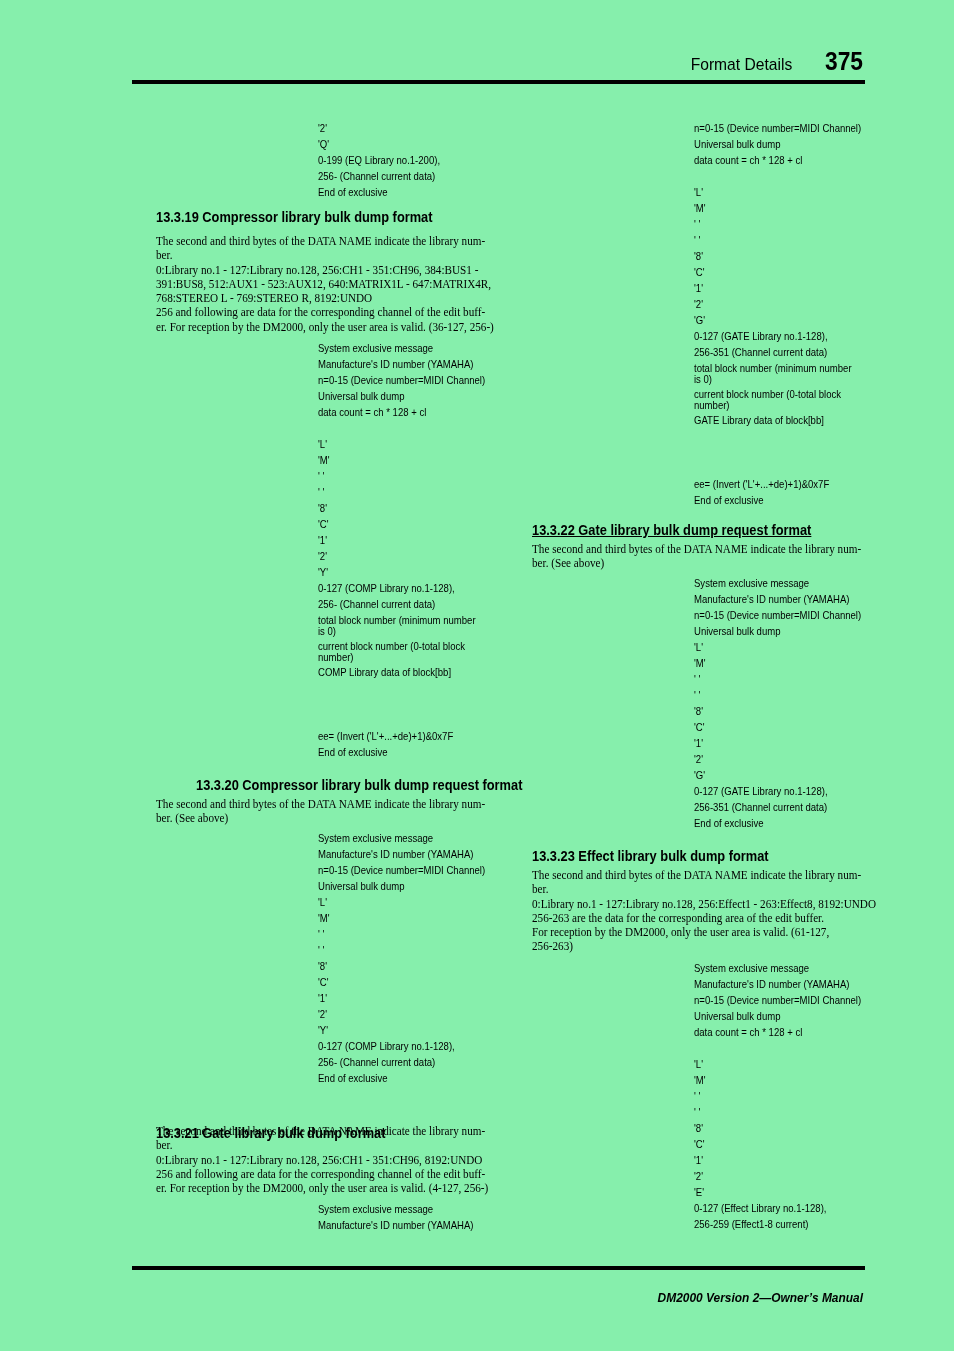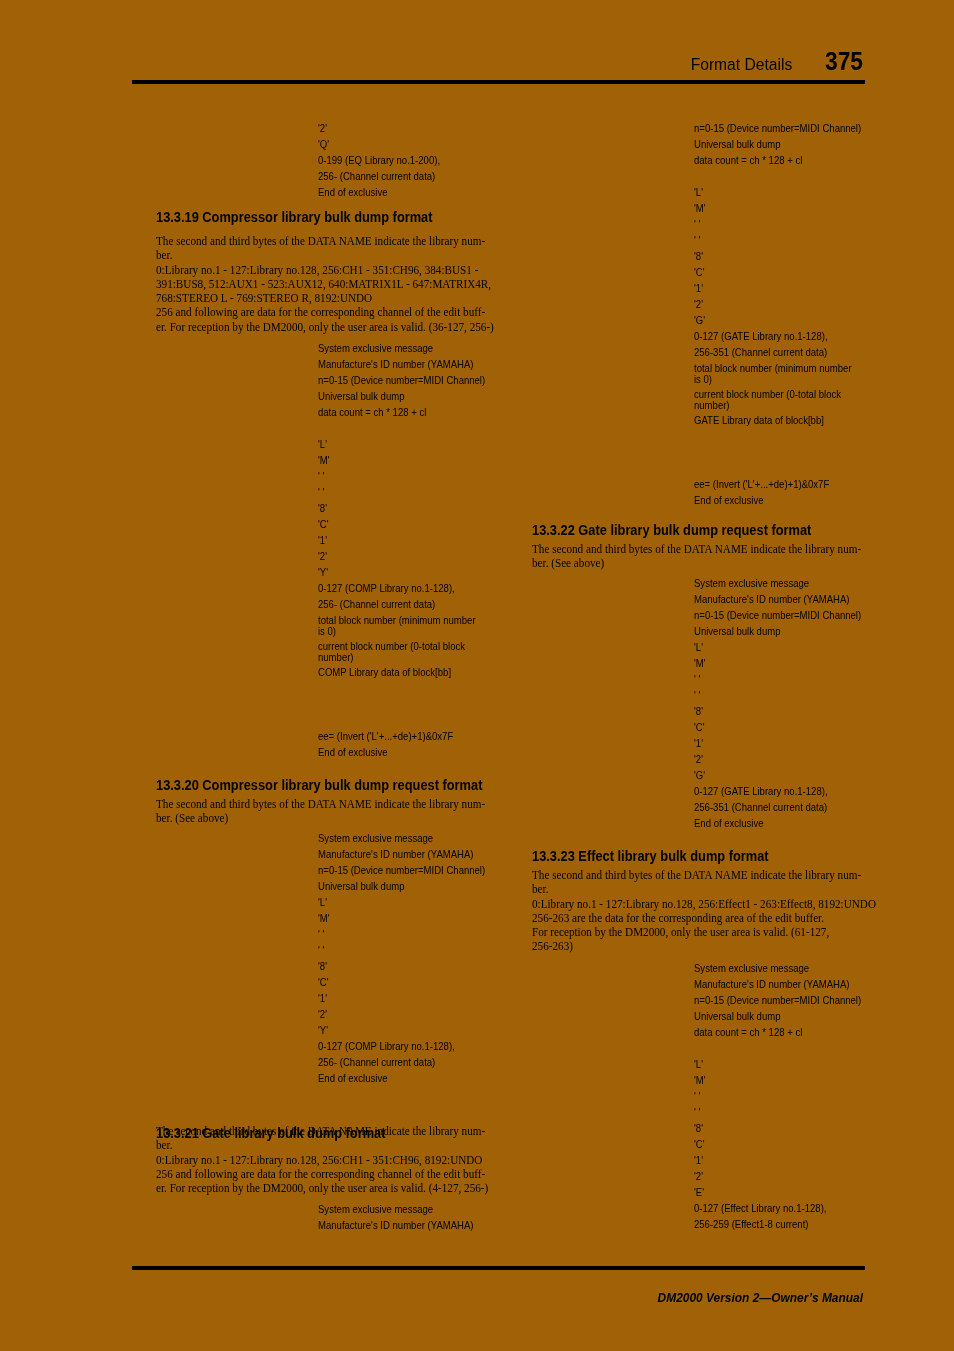--- a/index.html
+++ b/index.html
@@ -1,19 +1,19 @@
 <!DOCTYPE html>
 <html><head>
 <meta charset="utf-8">
 <title>Format Details 375</title>
 <style>
   html, body { margin:0; padding:0; background:#ffffff; }
   body { width:954px; height:1351px; position:relative; overflow:hidden;
          font-family:"Liberation Serif", serif; color:#000000; }
-  .page { position:absolute; left:0; top:0; width:954px; height:1351px; background:#a16207; }
+  .page { position:absolute; left:0; top:0; width:954px; height:1351px; background:#86efac; }
 
   
   .hdr { position:absolute; left:132px; top:50px; width:731px; text-align:right;
          white-space:nowrap; line-height:22px;
          transform:scaleX(0.911); transform-origin:100% 0; }
   .hdr-title { font-family:"Liberation Sans", sans-serif; font-size:17.15px; font-weight:400; }
   .hdr-num { font-family:"Liberation Sans", sans-serif; font-size:25px; font-weight:700;
              margin-left:36px; }
   .rule-top { position:absolute; left:132.4px; top:80px; width:732.6px; height:3.8px;
               background:#000; }
@@ -97,21 +97,21 @@
       </div>
       <div class="blk indblk ind2blk" style="top: 615px;">
         <div class="ind">total block number (minimum number is 0)</div>
         <div class="ind">current block number (0-total block number)</div>
         <div class="ind">COMP Library data of block[bb]</div>
       </div>
       <div class="blk indblk" style="top: 728px;">
         <div class="ind">ee= (Invert ('L'+...+de)+1)&amp;0x7F</div>
         <div class="ind">End of exclusive</div>
       </div>
-      <div class="blk headblk" style="top: 778px;">
+      <div class="blk headblk" style="top: 778px; margin-left: 40px;">
         <div class="sec">13.3.20 Compressor library bulk dump request format</div>
       </div>
       <div class="blk bodyblk" style="top: 797px;">
         <div class="body">The second and third bytes of the DATA NAME indicate the library num-</div>
         <div class="body">ber. (See above)</div>
       </div>
       <div class="blk indblk" style="top: 830px;">
         <div class="ind">System exclusive message</div>
         <div class="ind">Manufacture's ID number (YAMAHA)</div>
         <div class="ind">n=0-15 (Device number=MIDI Channel)</div>
@@ -165,21 +165,21 @@
       </div>
       <div class="blk indblk ind2blk" style="top: 363px;">
         <div class="ind">total block number (minimum number is 0)</div>
         <div class="ind">current block number (0-total block number)</div>
         <div class="ind">GATE Library data of block[bb]</div>
       </div>
       <div class="blk indblk" style="top: 476px;">
         <div class="ind">ee= (Invert ('L'+...+de)+1)&amp;0x7F</div>
         <div class="ind">End of exclusive</div>
       </div>
-      <div class="blk headblk" style="top: 523px;">
+      <div class="blk headblk" style="top: 523px; text-decoration: underline;">
         <div class="sec">13.3.22 Gate library bulk dump request format</div>
       </div>
       <div class="blk bodyblk" style="top: 542px;">
         <div class="body">The second and third bytes of the DATA NAME indicate the library num-</div>
         <div class="body">ber. (See above)</div>
       </div>
       <div class="blk indblk" style="top: 575px;">
         <div class="ind">System exclusive message</div>
         <div class="ind">Manufacture's ID number (YAMAHA)</div>
         <div class="ind">n=0-15 (Device number=MIDI Channel)</div>

